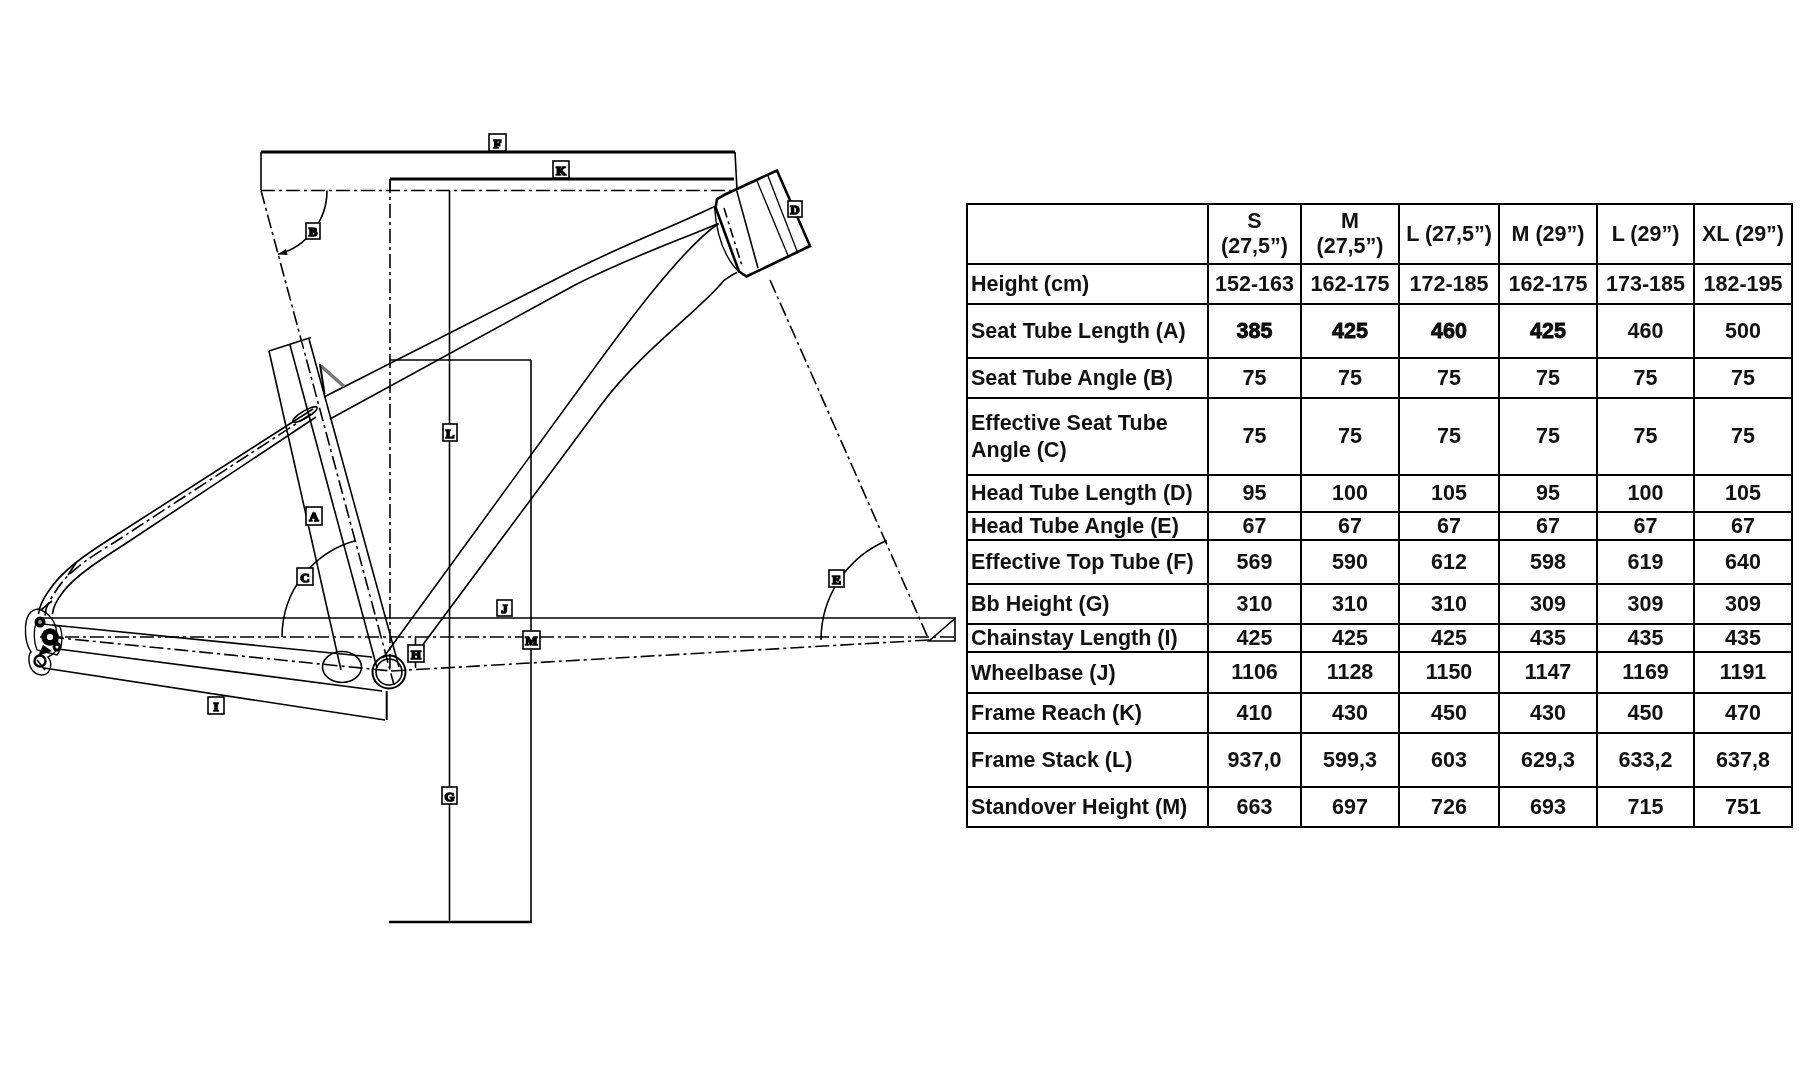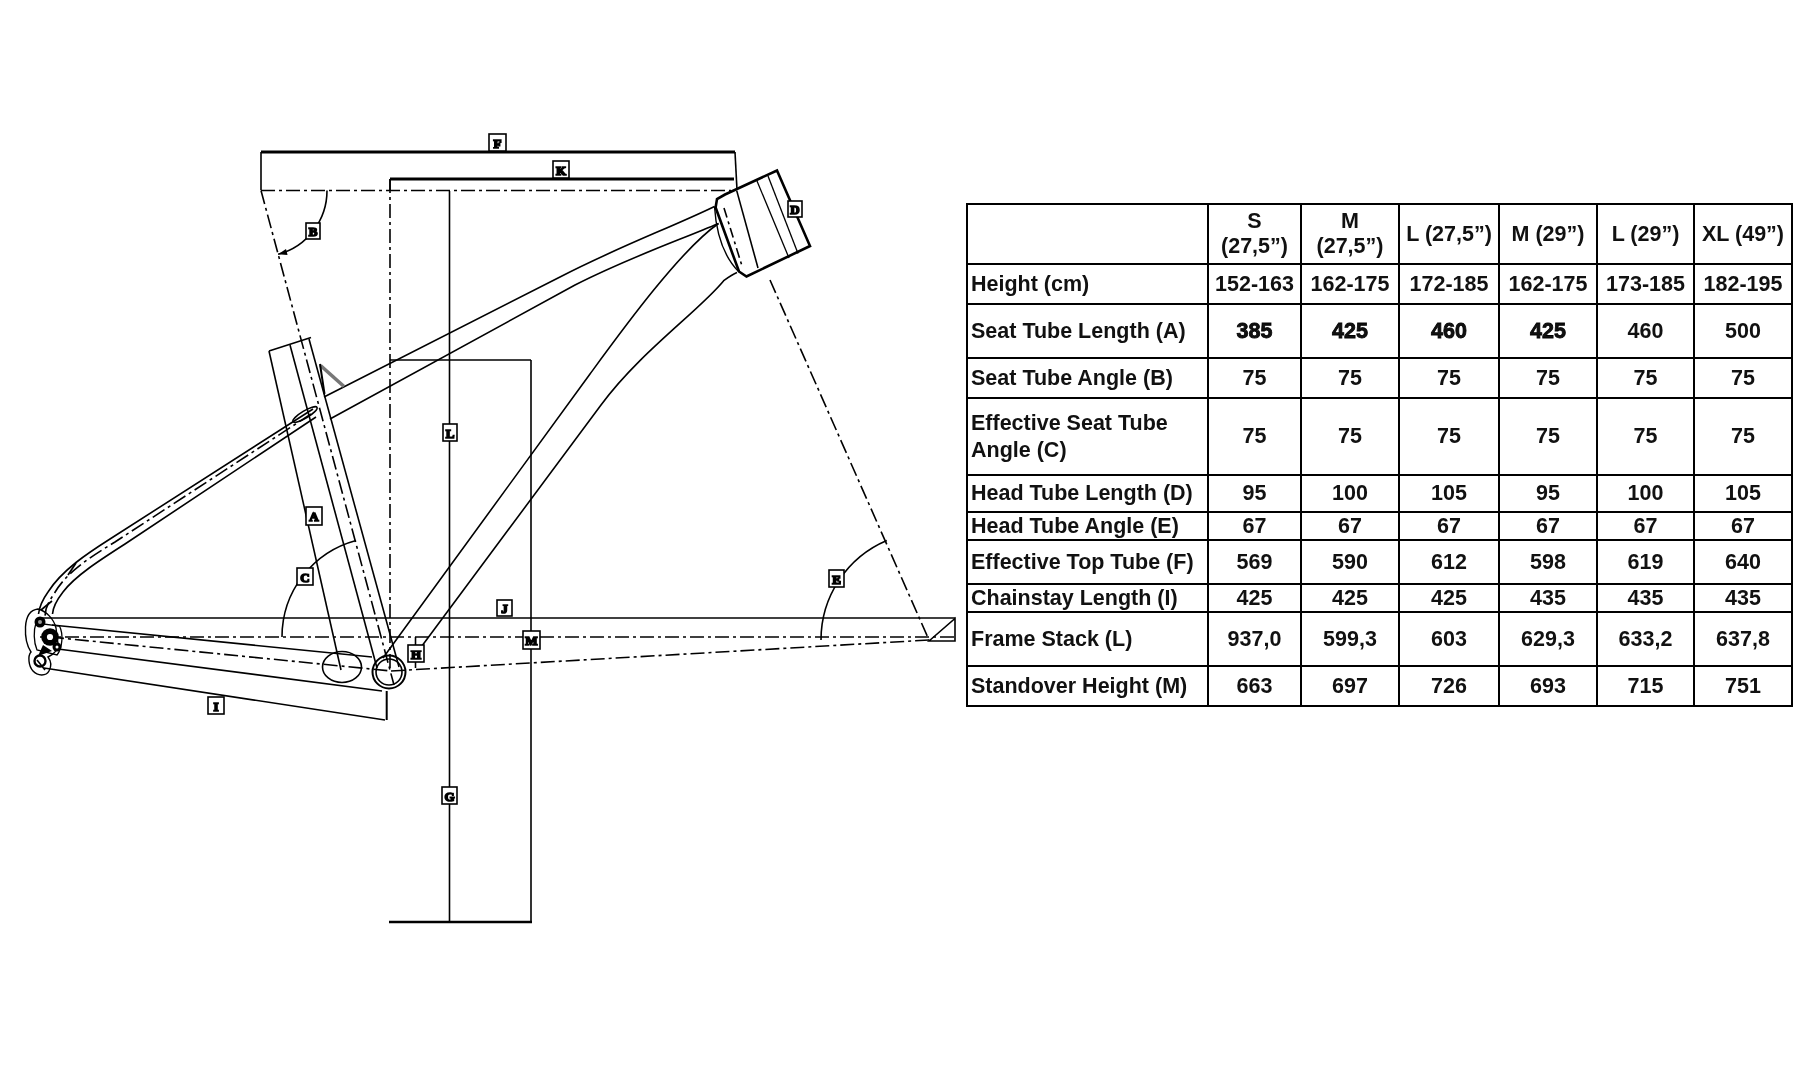--- a/index.html
+++ b/index.html
@@ -222,21 +222,21 @@
 </colgroup>
 
 <tbody>
         <tr style="height:60px">
 <td class="rl"></td>
           <td class="hd">S<br>(27,5”)</td>
           <td class="hd">M<br>(27,5”)</td>
 <td class="hd">L (27,5”)</td>
           <td class="hd">M (29”)</td>
           <td class="hd">L (29”)</td>
-          <td class="hd">XL (49”)</td>
+          <td class="hd">XL (29”)</td>
 </tr>
 
 <tr style="height:40px">
           <td class="rl">Height (cm)</td>
           <td>152-163</td>
           <td>162-175</td>
           <td>172-185</td>
           <td>162-175</td>
           <td>173-185</td>
           <td>182-195</td>
@@ -295,33 +295,60 @@
 <tr style="height:44px">
           <td class="rl">Effective Top Tube (F)</td>
           <td>569</td>
           <td>590</td>
           <td>612</td>
           <td>598</td>
           <td>619</td>
           <td>640</td>
         </tr>
 
+<tr style="height:40px">
+          <td class="rl">Bb Height (G)</td>
+          <td>310</td>
+          <td>310</td>
+          <td>310</td>
+          <td>309</td>
+          <td>309</td>
+          <td>309</td>
+        </tr>
 
 
 <tr style="height:24px">
           <td class="rl">Chainstay Length (I)</td>
           <td>425</td>
           <td>425</td>
           <td>425</td>
           <td>435</td>
           <td>435</td>
           <td>435</td>
         </tr>
 
-
+<tr style="height:41px">
+          <td class="rl">Wheelbase (J)</td>
+          <td>1106</td>
+          <td>1128</td>
+          <td>1150</td>
+          <td>1147</td>
+          <td>1169</td>
+          <td>1191</td>
+        </tr>
+
+<tr style="height:40px">
+          <td class="rl">Frame Reach (K)</td>
+          <td>410</td>
+          <td>430</td>
+          <td>450</td>
+          <td>430</td>
+          <td>450</td>
+          <td>470</td>
+        </tr>
 
 <tr style="height:54px">
           <td class="rl">Frame Stack (L)</td>
           <td>937,0</td>
           <td>599,3</td>
           <td>603</td>
           <td>629,3</td>
           <td>633,2</td>
           <td>637,8</td>
         </tr>

